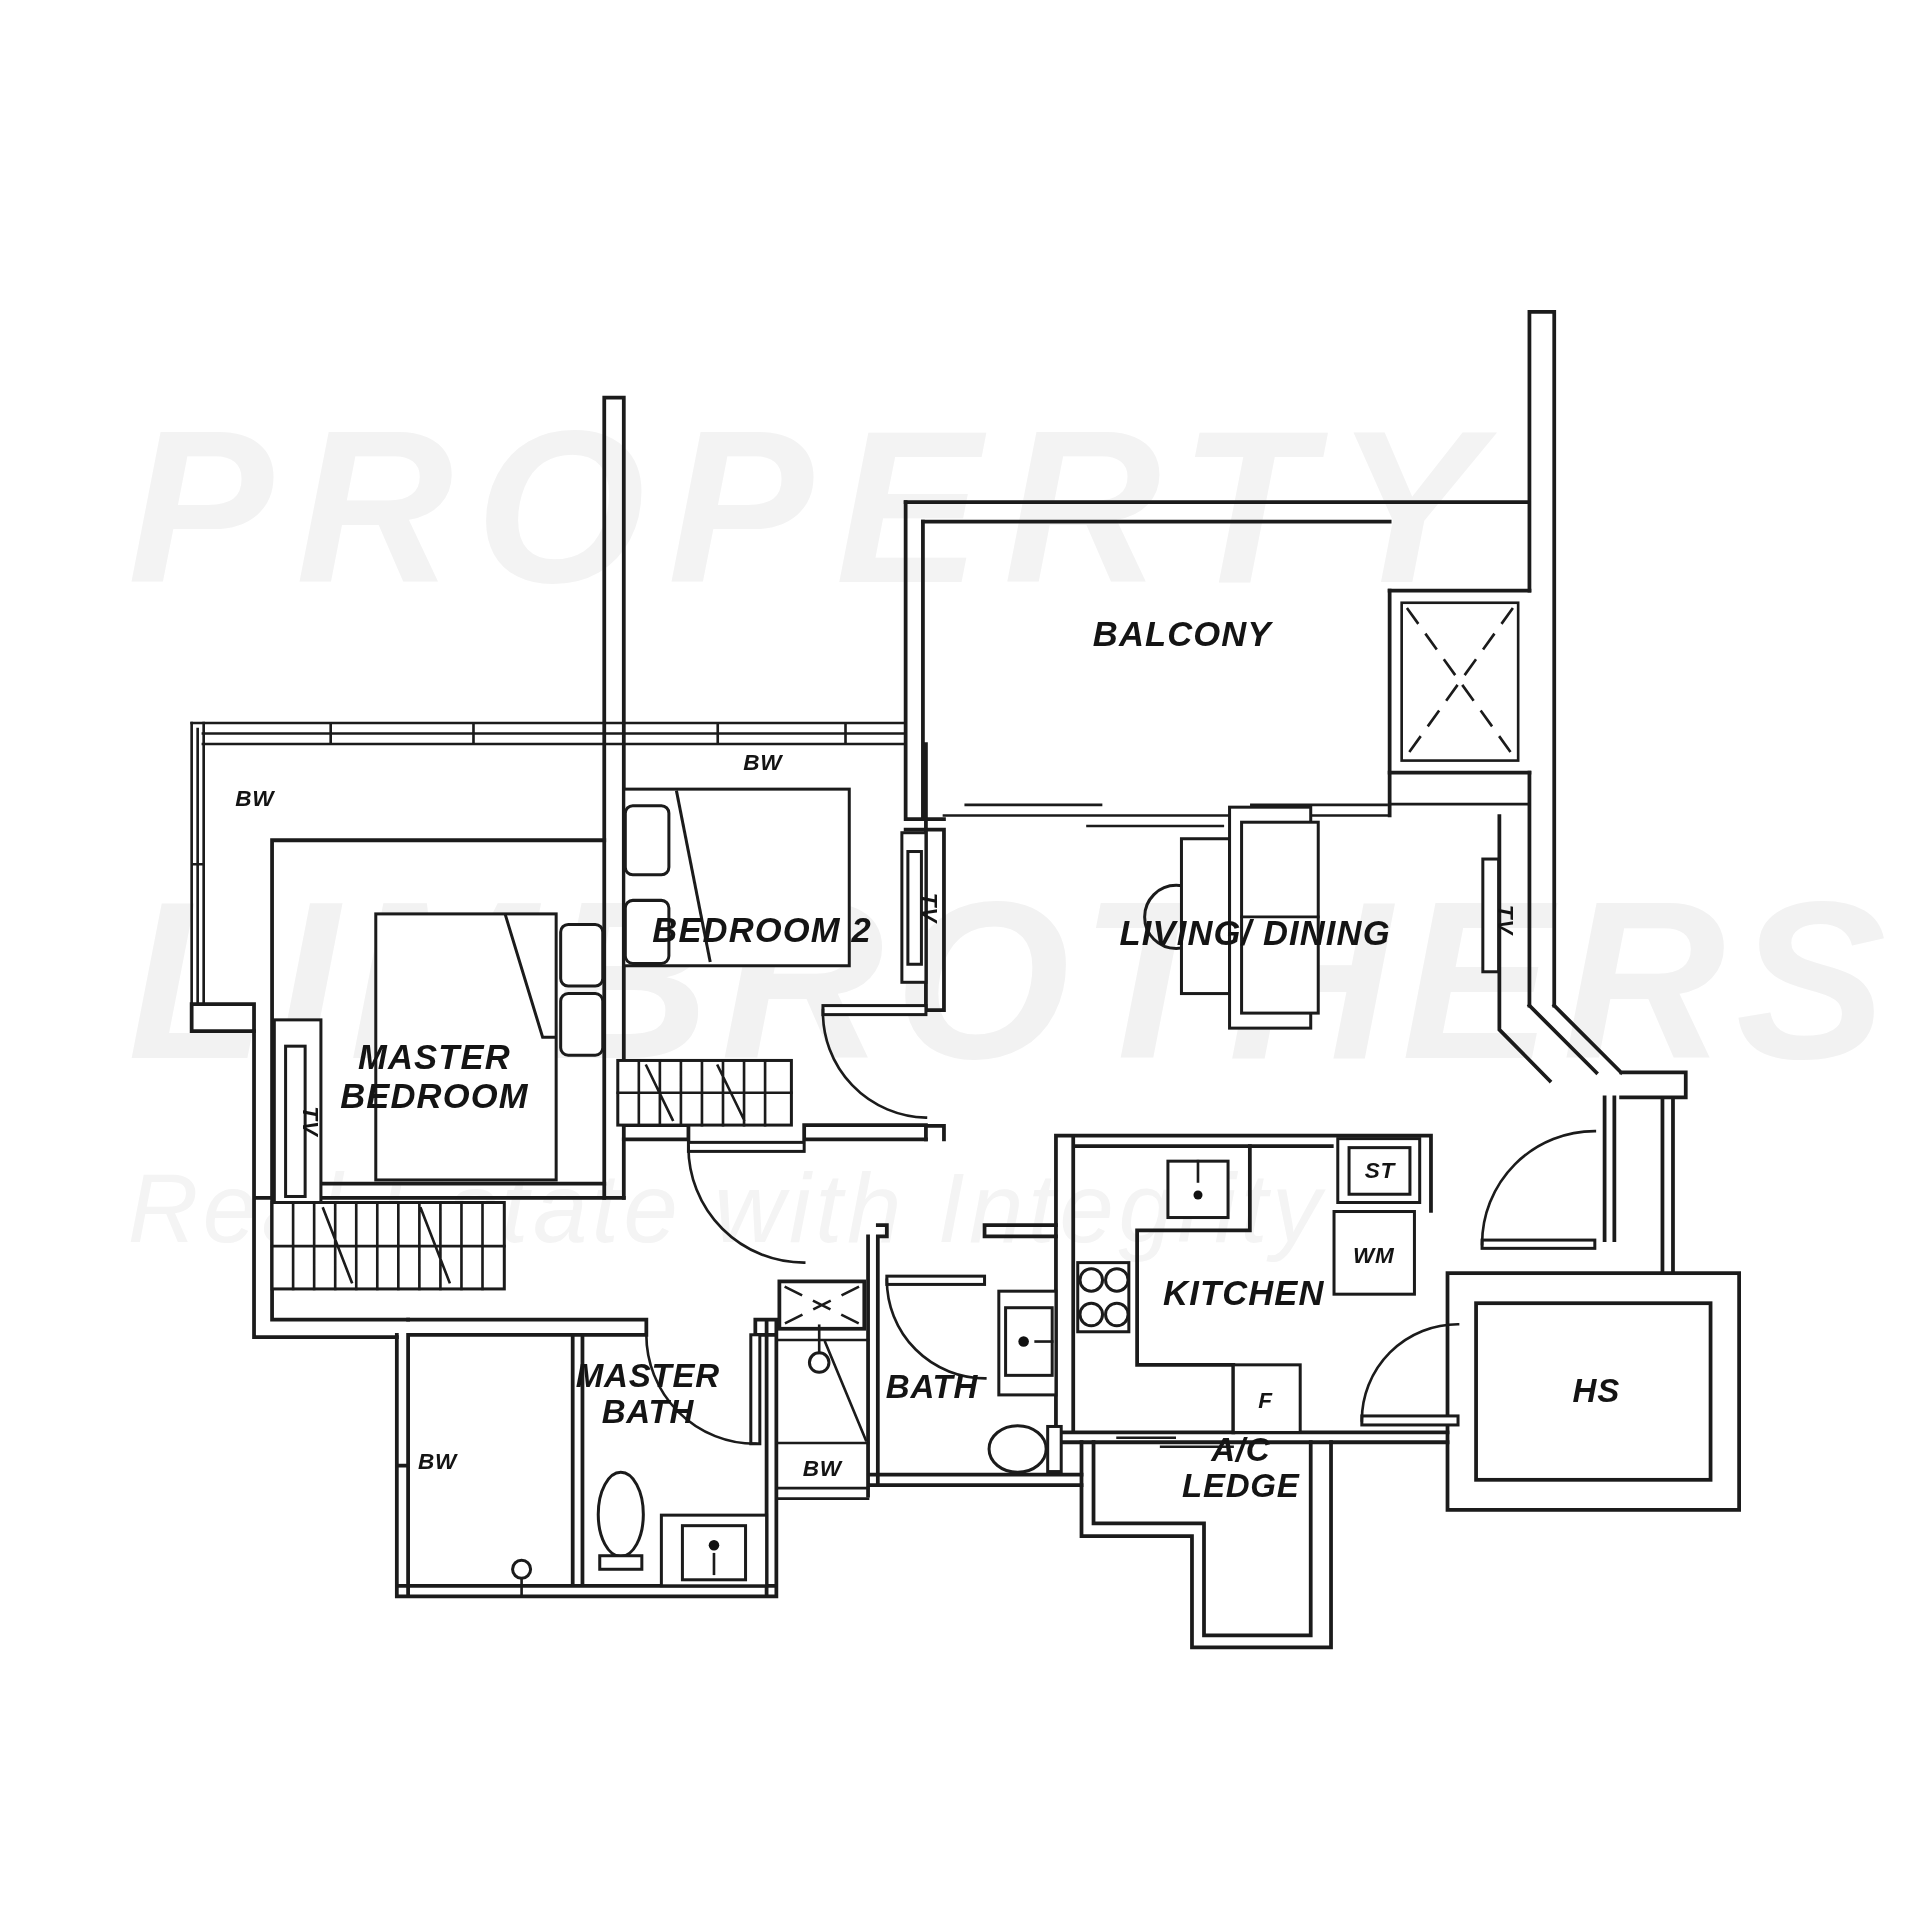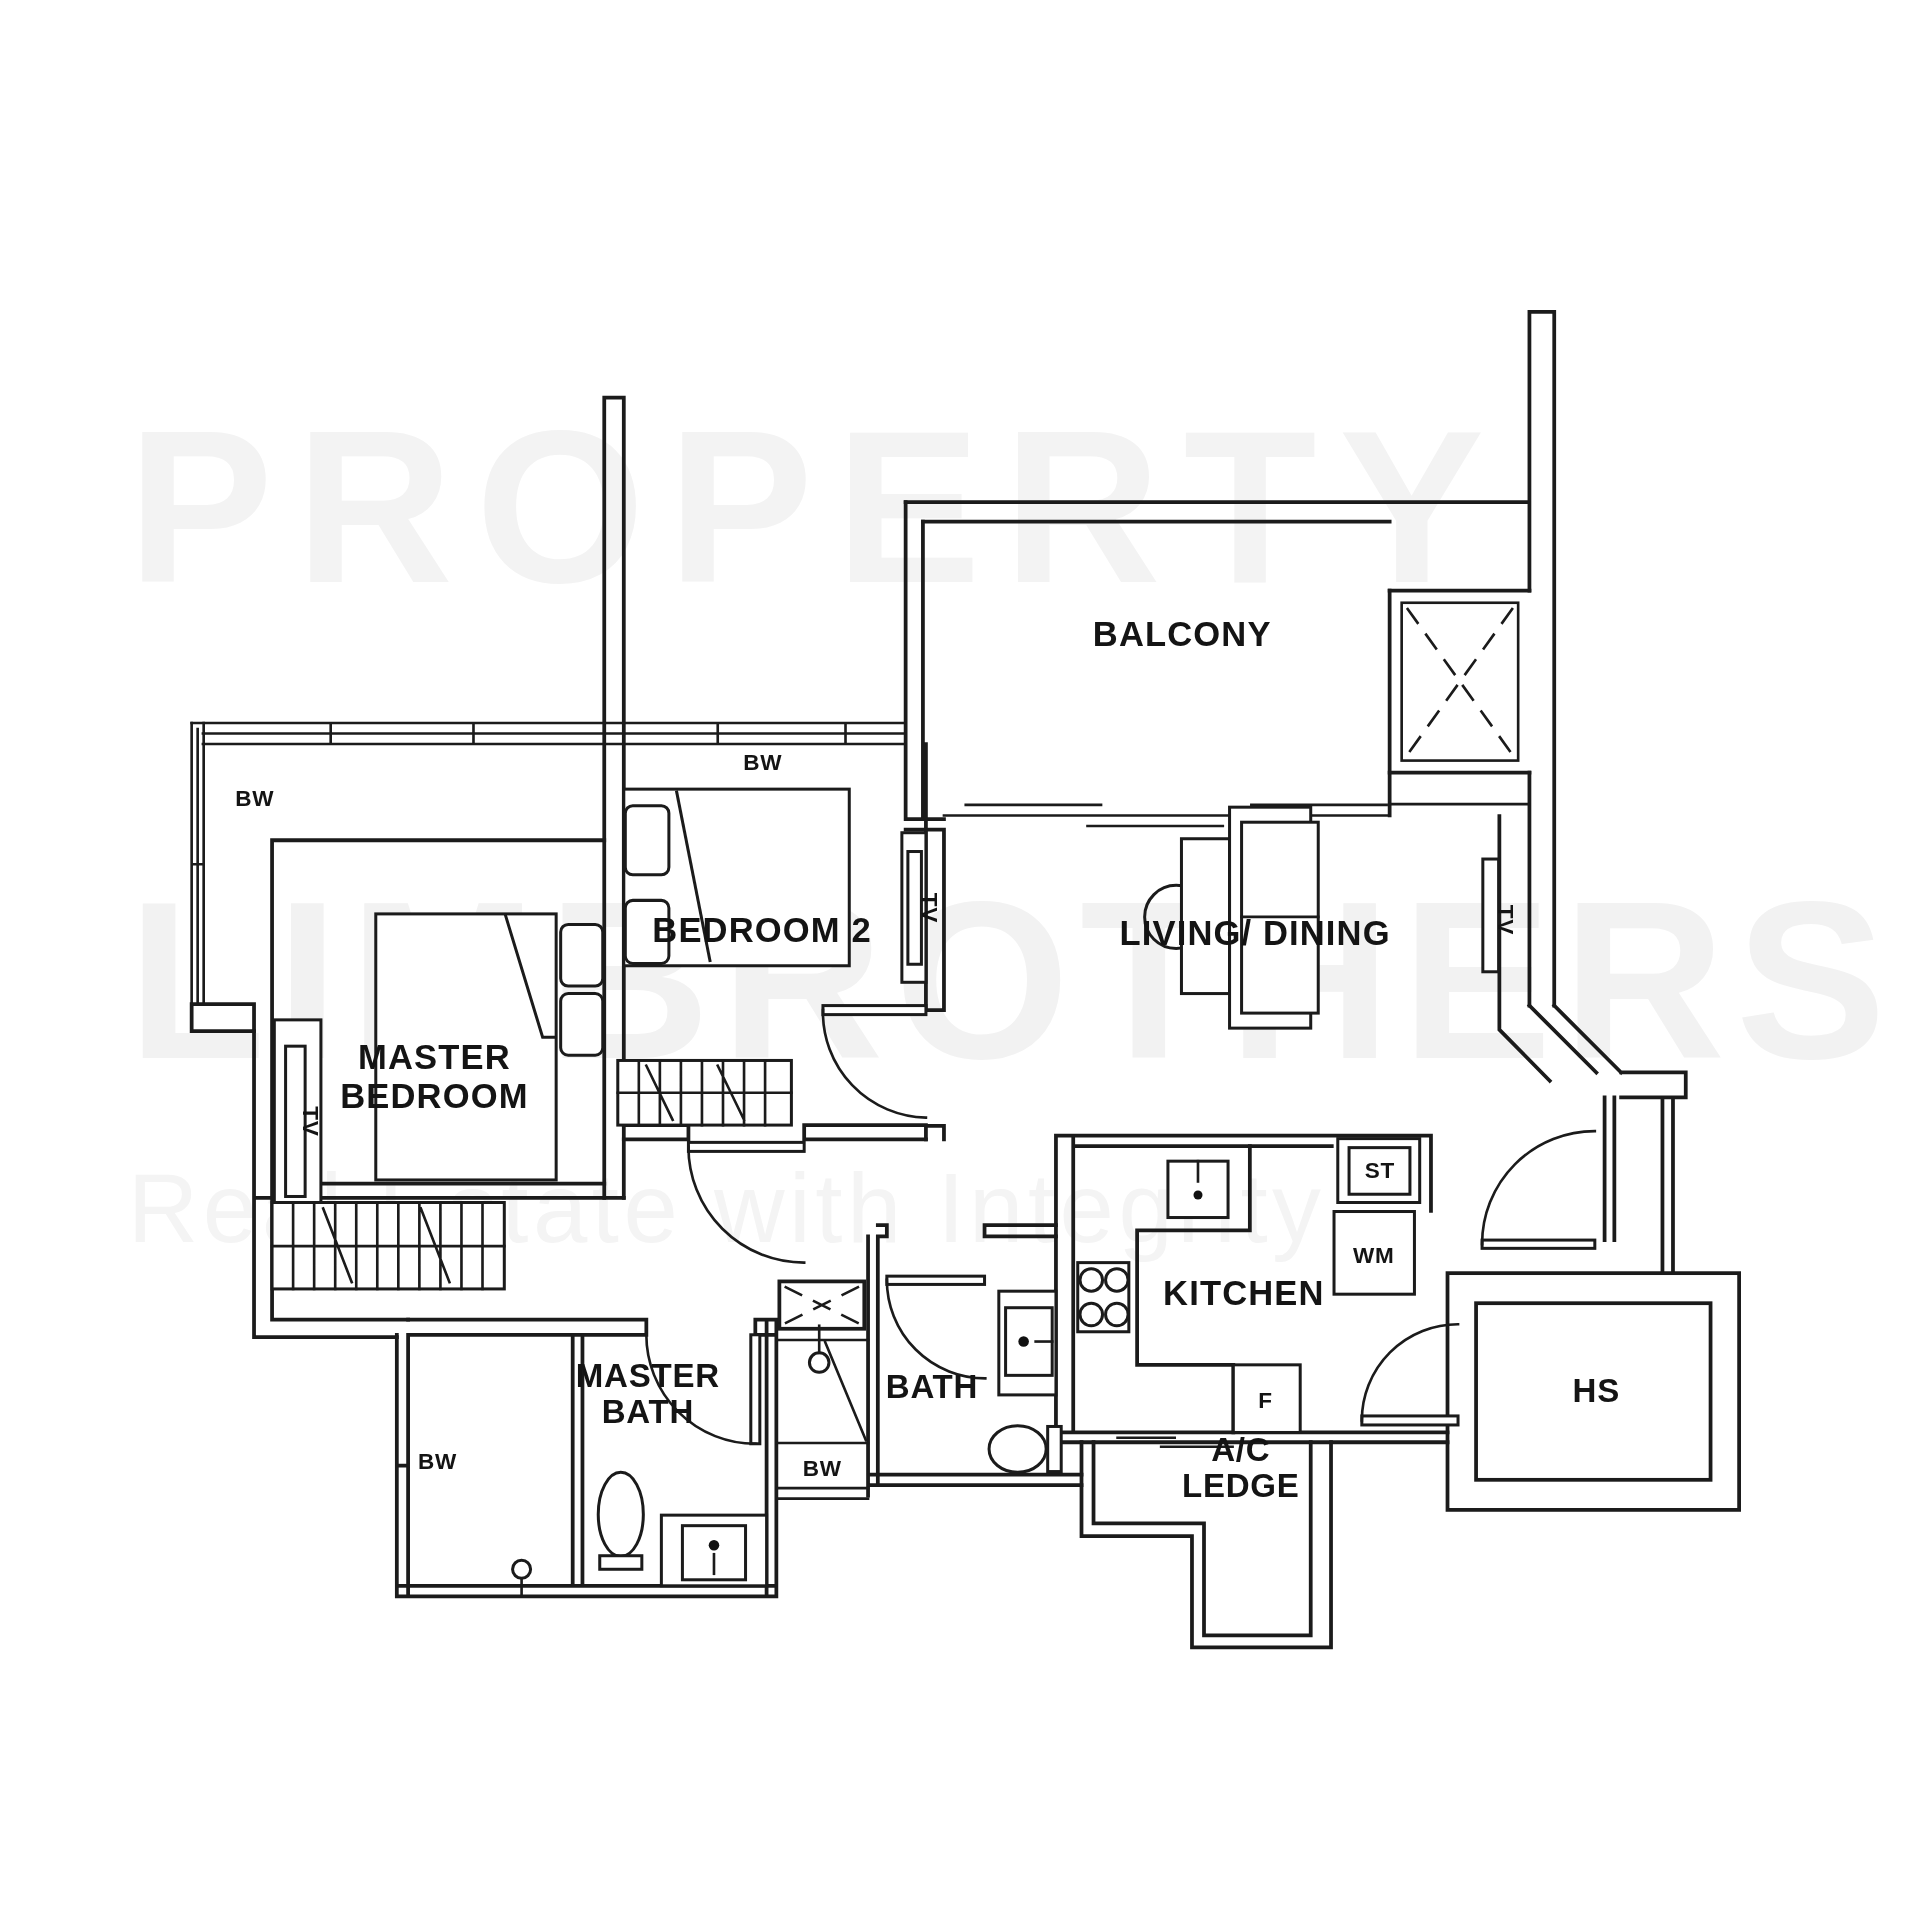--- a/index.html
+++ b/index.html
@@ -1,16 +1,16 @@
 <!DOCTYPE html>
 <html style="font-size:12px"><head>
 <meta charset="utf-8">
 <style>
   html,body{margin:0;padding:0;background:#ffffff;}
-  .stage{position:relative;width:1924px;height:1920px;background:#ffffff;overflow:hidden;}
+  .stage{position:relative;width:1924px;height:1920px;background:#ffffff;overflow:hidden;font-style:italic;}
   svg{display:block;width:1924px;height:1924px;}
   text{font-family:"Liberation Sans",sans-serif;}
   .room-label{font-size:46px;font-weight:700;fill:#141414;text-anchor:middle;letter-spacing:1.5px;}
   .room-label-sm{font-size:44px;font-weight:700;fill:#141414;text-anchor:middle;letter-spacing:1px;}
   .small-label{font-size:30px;font-weight:700;fill:#141414;text-anchor:middle;letter-spacing:1px;}
   .wm-row1{font-size:290px;font-weight:600;letter-spacing:30px;fill:#f3f3f3;}
   .wm-row2{font-size:300px;font-weight:700;letter-spacing:14px;fill:#f2f2f2;}
   .wm-row3{font-size:130px;font-weight:400;letter-spacing:6px;fill:#f4f4f4;}
   .wall{stroke:#1b1b1b;stroke-width:5;fill:none;stroke-linecap:square;}
   .wall-thin{stroke:#1b1b1b;stroke-width:3.5;fill:none;stroke-linecap:square;}

